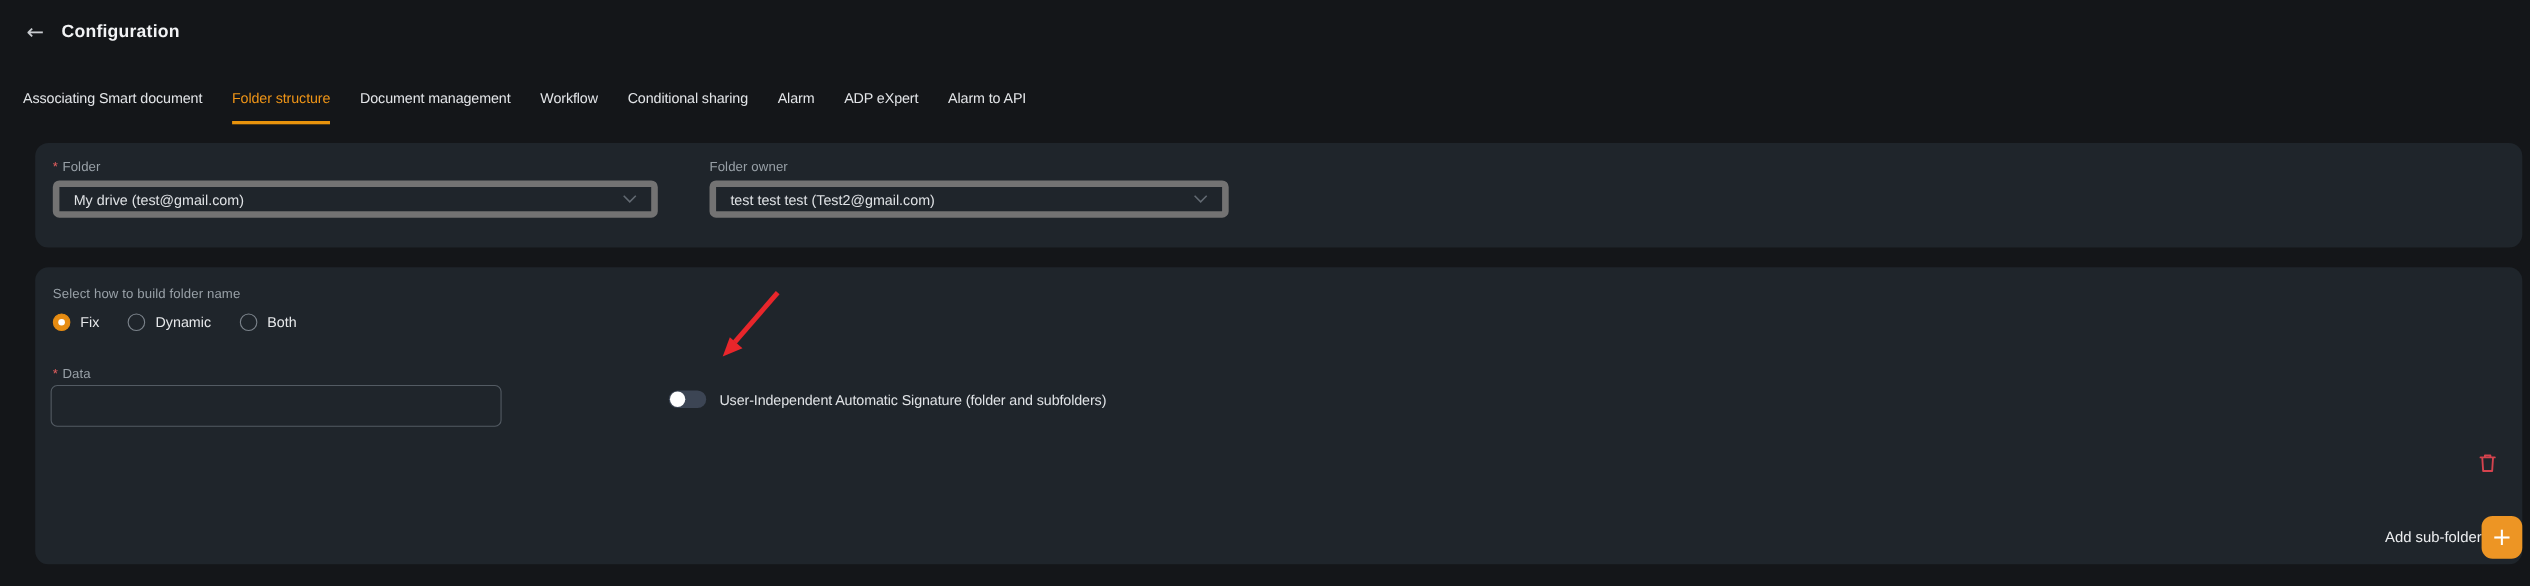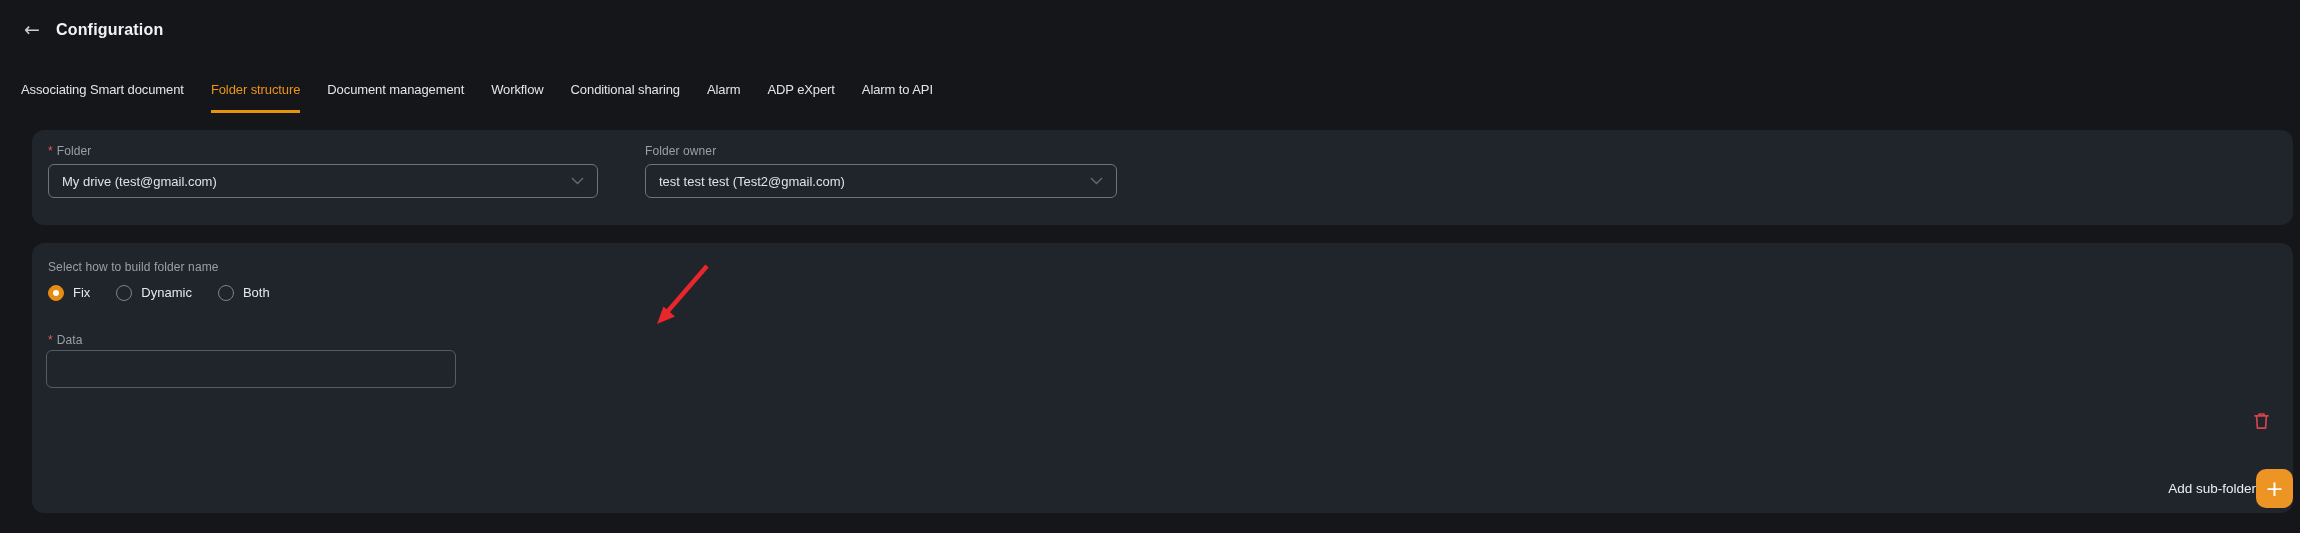--- a/index.html
+++ b/index.html
@@ -29,21 +29,21 @@
 
   .field-label { font-size: 12px; color: #98a0a7; letter-spacing: 0.1px; }
   .req { color: #e05e5e; margin-right: 4px; font-size: 12px; }
 
   .field-group { position: absolute; top: 14px; }
   .fg-folder { left: 16px; width: 550px; }
   .fg-owner  { left: 581px; width: 472px; margin-left: 32px; }
 
   .selectbox {
     margin-top: 6px; height: 34px; width: 100%;
-    border: 1px solid #737373; border-radius: 6px;
+    border: 6px solid #737373; border-radius: 6px;
     background: transparent;
     display: flex; align-items: center; justify-content: space-between;
     padding: 0 13px; cursor: pointer;
   }
   .selectbox .value { font-size: 13px; color: #dfe2e5; }
   .chev { flex: 0 0 auto; opacity: 0.75; }
 
   
   .build-label { position: absolute; left: 16px; top: 17px; }
   .radio-row { position: absolute; left: 16px; top: 42px; display: flex; gap: 26px; align-items: center; }
@@ -143,20 +143,26 @@
       <span class="radio-ctl"></span>
       <span class="radio-label">Both</span>
     </button>
   </div>
 
   <div class="field-label name-label">
     <span class="req">*</span><span>Data</span>
   </div>
   <input class="name-input" type="text" placeholder="" style="">
 
+  <div class="toggle-group">
+    <button class="toggle">
+      <span class="knob"></span>
+    </button>
+    <span class="toggle-label">User-Independent Automatic Signature (folder and subfolders)</span>
+  </div>
 
   <svg class="annotation-arrow" width="80" height="80" viewBox="0 0 80 80">
     <line x1="67" y1="13" x2="28" y2="58" stroke="#e8262b" stroke-width="4.5"></line>
     <polygon points="17,71 23.5,53.5 35,63.5" fill="#e8262b"></polygon>
   </svg>
 
   <button class="trash-btn">
     <svg width="19" height="20" viewBox="0 0 19 20">
       <path d="M3 4.8h13 M7 4.8V3h5v1.8 M4.6 4.8l.8 12.4h8.2l.8-12.4" fill="none" stroke="#d4434e" stroke-width="1.7" stroke-linecap="round" stroke-linejoin="round"></path>
     </svg>

